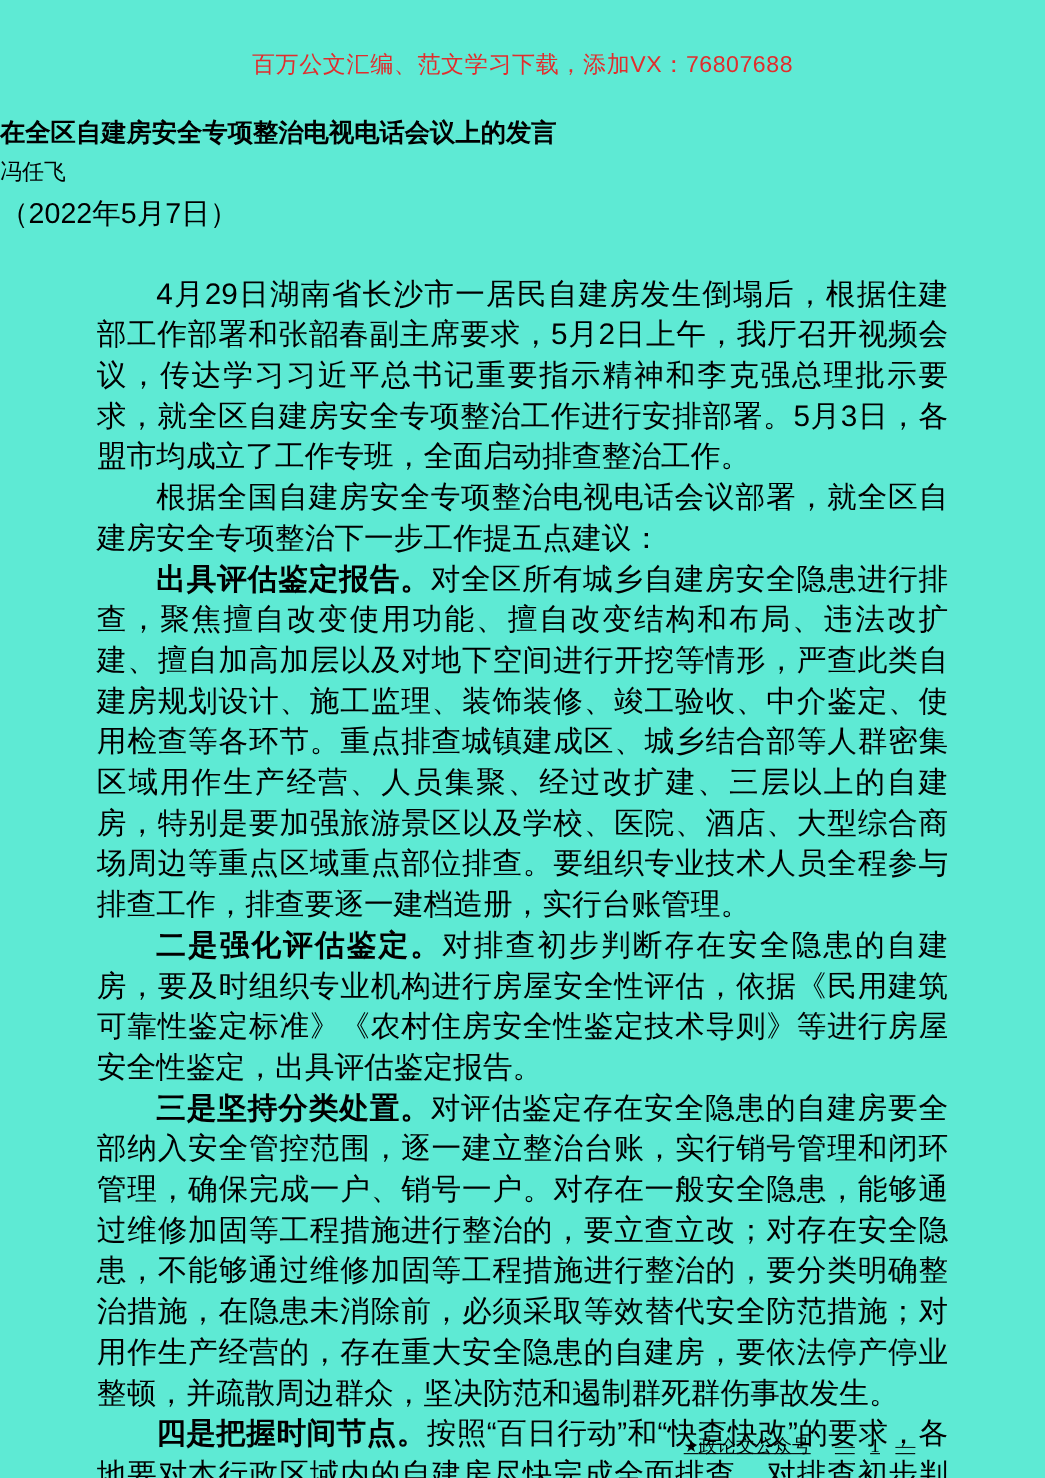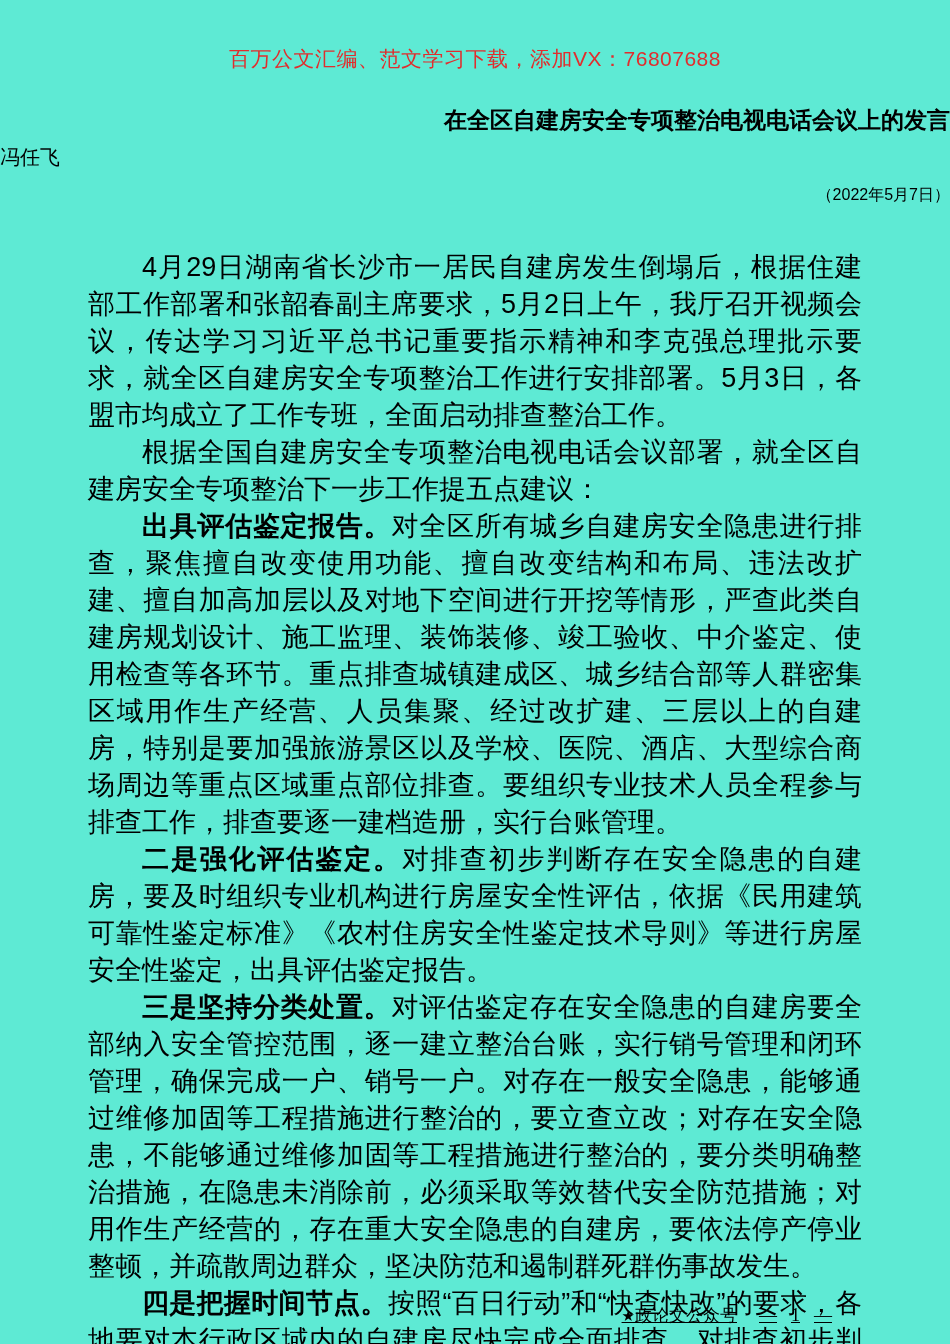--- a/index.html
+++ b/index.html
@@ -20,33 +20,33 @@
   .notice {
     padding-top: 46px;
     text-align: center;
     font-size: 21px;
     line-height: 26px;
     color: #e12d2d;
     letter-spacing: 0.5px;
   }
   .title {
     margin: 30px 0 0 0;
-    text-align: right;
+    text-align: left;
     font-size: 23px;
     font-weight: 700;
     line-height: 37px;
   }
   .speaker {
     text-align: left;
     font-size: 20px;
     line-height: 37px;
   }
   .date {
-    text-align: right;
-    font-size: 16px;
+    text-align: left;
+    font-size: 26px;
     line-height: 37px;
   }
   .body {
     margin-top: 36px;
     padding: 0 88px;
     font-size: 27px;
     line-height: 37px;
     text-align: justify;
   }
   .body p {

